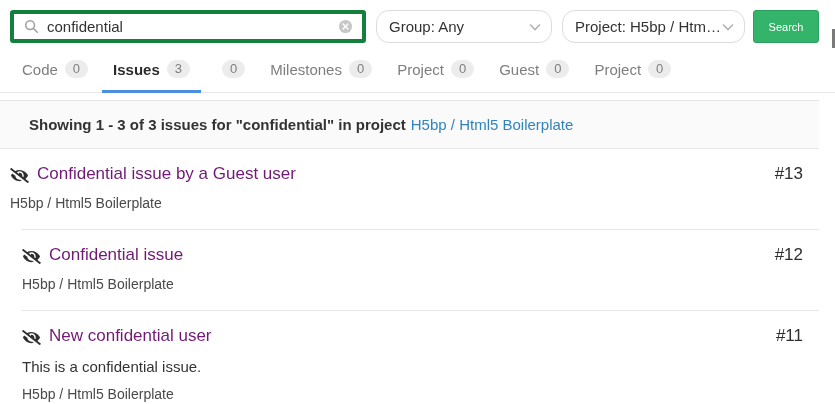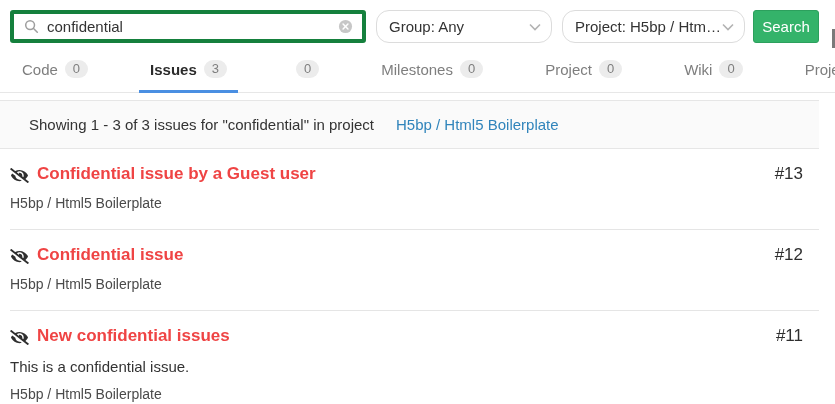--- a/index.html
+++ b/index.html
@@ -58,32 +58,31 @@
   .dropdown .dd-label { overflow: hidden; text-overflow: ellipsis; }
 
   .search-btn {
     width: 66px; height: 33px;
     margin-left: 8px;
     background: #34b36a;
     border: 1px solid #2ca05d;
     border-radius: 3px;
     color: #fff;
     font-family: "Liberation Sans", sans-serif;
-    font-size: 15px;
+    font-size: 11px;
     cursor: pointer;
   }
 
   
   .tabs {
     margin-top: 7px;
     padding-left: 11px;
     border-bottom: 1px solid #e7e7e7;
     display: flex;
     align-items: flex-end;
-    gap: 37px;
   }
   .tab {
     display: inline-flex;
     align-items: center;
     padding: 10px 11px 12px;
     font-size: 15px;
     color: #7e7e7e;
     cursor: pointer;
     border-bottom: 3px solid transparent;
     margin-bottom: -1px;
@@ -119,41 +118,41 @@
     padding-left: 29px;
     font-size: 15px;
     color: #333;
     width: 819px;
   }
   .summary-bar a, .link {
     color: #3084bb;
     text-decoration: none;
     cursor: pointer;
   }
-  .summary-bar .pre { margin-right: 22px; }
+  .summary-bar .pre { margin-right: 5px; font-weight: bold; }
 
   
   .results { width: 819px; }
   .result {
     padding: 15px 16px 18px 10px;
   }
   .result + .result {
     border-top: 1px solid #e5e5e5;
-    margin-left: 10px;
+    margin-left: 22px;
     padding-left: 0;
   }
   .result-head {
     display: flex;
     align-items: center;
   }
   .result-head .eye-slash { margin-right: 8px; margin-top: 2px; flex: none; }
   .result-title {
     font-size: 17px;
-    font-weight: bold;
-    color: #ef4444;
+    font-weight: normal;
+    color: #701a75;
     text-decoration: none;
     cursor: pointer;
   }
   .result-id {
     margin-left: auto;
     font-size: 17px;
     font-weight: normal;
     color: #2e2e2e;
   }
   .result-desc {
@@ -225,21 +224,21 @@
     </div>
     <div class="tab">
       <span>Milestones</span>
       <span class="badge">0</span>
     </div>
     <div class="tab">
       <span>Project</span>
       <span class="badge">0</span>
     </div>
     <div class="tab">
-      <span>Wiki</span>
+      <span>Guest</span>
       <span class="badge">0</span>
     </div>
     <div class="tab">
       <span>Project</span>
       <span class="badge">0</span>
     </div>
   </div>
 
   <div class="summary-bar">
     <span class="pre">Showing 1 - 3 of 3 issues for "confidential" in project</span>
@@ -268,21 +267,21 @@
         <span class="result-id">#12</span>
       </div>
       <div class="result-project">H5bp / Html5 Boilerplate</div>
     </div>
 
     <div class="result">
       <div class="result-head">
         <svg class="eye-slash" width="19" height="15" viewBox="0 0 640 512">
           <path fill="#2f2f2f" d="M320 400c-75.85 0-137.25-58.71-142.9-133.11L72.2 185.82c-13.79 17.3-26.48 35.59-36.72 55.59a32.35 32.35 0 0 0 0 29.19C89.71 376.41 197.07 448 320 448c26.91 0 52.87-4 77.89-10.46L346 397.39a144.13 144.13 0 0 1-26 2.61zm313.82 58.1l-110.55-85.44a331.25 331.25 0 0 0 81.25-102.07 32.35 32.35 0 0 0 0-29.19C550.29 135.59 442.93 64 320 64a308.15 308.15 0 0 0-147.32 37.7L45.46 3.37A16 16 0 0 0 23 6.18L3.37 31.45A16 16 0 0 0 6.18 53.9l588.36 454.73a16 16 0 0 0 22.46-2.81l19.64-25.27a16 16 0 0 0-2.82-22.45zm-183.72-142l-39.3-30.38A94.75 94.75 0 0 0 416 256a94.76 94.76 0 0 0-121.31-92.21A47.65 47.65 0 0 1 304 192a46.64 46.64 0 0 1-1.54 10l-73.61-56.89A142.31 142.31 0 0 1 320 112a143.92 143.92 0 0 1 144 144c0 21.63-5.29 41.79-13.9 60.11z"></path>
         </svg>
-        <a class="result-title">New confidential issues</a>
+        <a class="result-title">New confidential user</a>
         <span class="result-id">#11</span>
       </div>
       <div class="result-desc">This is a confidential issue.</div>
       <div class="result-project">H5bp / Html5 Boilerplate</div>
     </div>
 
   </div>
 
   <div class="scrollbar-thumb"></div>
 </div>

